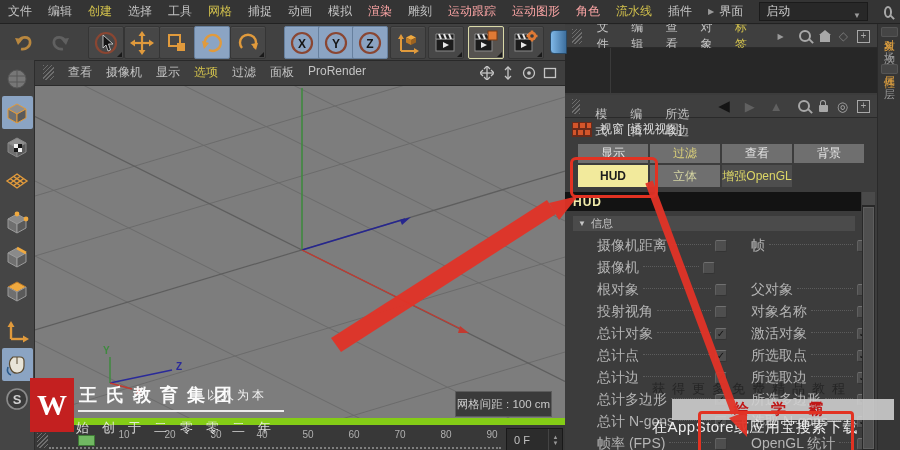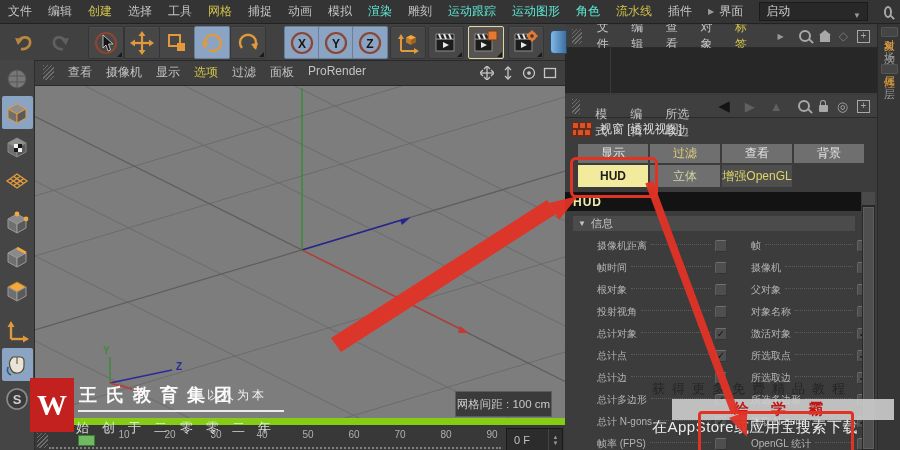--- a/index.html
+++ b/index.html
@@ -4,21 +4,21 @@
 <style>
   html,body{margin:0;padding:0;background:#222;}
   #app{position:relative;width:900px;height:450px;overflow:hidden;background:#3c3c3c;
        font-family:"Liberation Sans","DejaVu Sans",sans-serif;font-size:12px;color:#c4c4c4;
        -webkit-user-select:none;user-select:none;}
   
   .menubar{position:absolute;left:0;top:0;width:900px;height:24px;background:#343434;
            border-bottom:1px solid #222;display:flex;align-items:center;gap:16px;
            padding:0 8px;white-space:nowrap;box-sizing:border-box;z-index:5;}
   .mi{cursor:default;}
-  .tone-normal{color:#c3c3c3}.tone-yellow{color:#d2c14c}.tone-orange{color:#5eead4}
+  .tone-normal{color:#c3c3c3}.tone-yellow{color:#d2c14c}.tone-orange{color:#fca5a5}
   .iface{display:flex;align-items:center;gap:5px;margin-left:auto;}
   .tri{font-size:8px;color:#9a9a9a;}
   .dropdown{width:180px;height:17px;background:#282828;border:1px solid #1b1b1b;
             display:flex;align-items:flex-end;justify-content:space-between;padding:0 6px;color:#cfcfcf;}
   
   .mag{width:8px;height:8px;border:2px solid #a8a8a8;border-radius:50%;position:relative;display:inline-block;}
   .mag::after{content:"";position:absolute;width:6px;height:2px;background:#a8a8a8;
               transform:rotate(45deg);right:-5px;bottom:-2px;}
   .home{width:10px;height:7px;background:#a8a8a8;position:relative;margin-top:5px;display:inline-block;}
   .home::before{content:"";position:absolute;top:-5px;left:-1px;border-left:6px solid transparent;
@@ -89,21 +89,21 @@
   .tab2-normal{background:#6f6f6f;color:#d4d4a2;}
   .tab2-dark{background:#4e4e4e;color:#ddd766;}
   .hud-header{position:absolute;left:0;top:97px;right:16px;height:19px;background:#131313;
               color:#f2ecac;font-weight:bold;display:flex;align-items:center;padding-left:8px;letter-spacing:1px;}
   .hud-section{position:absolute;left:8px;top:121px;right:22px;height:15px;background:#4b4b4b;
                color:#c6c6c6;font-size:11px;display:flex;align-items:center;gap:5px;padding-left:5px;}
   .hud-rows{position:absolute;left:8px;top:140px;right:22px;}
   .hud-row{display:flex;height:22px;align-items:center;}
   .cellL{display:flex;flex:0 0 130px;margin-left:24px;align-items:center;min-width:0;}
   .cellR{display:flex;flex:0 0 118px;margin-left:24px;align-items:center;min-width:0;}
-  .hlabel{font-size:10px;color:#b4b4b4;white-space:nowrap;}
+  .hlabel{font-size:14px;color:#b4b4b4;white-space:nowrap;}
   .leader{flex:1;border-bottom:1px dotted #5c5c5c;margin:0 4px 3px;min-width:6px;}
   .cb{flex:0 0 12px;width:12px;height:12px;background:#4e4e4e;border-radius:2px;
       border-top:1px solid #707070;border-left:1px solid #606060;border-right:1px solid #383838;
       border-bottom:1px solid #343434;display:flex;align-items:center;justify-content:center;
       font-size:10px;color:#141414;box-sizing:border-box;}
   .cb .mark{display:none;margin-top:-1px;font-weight:bold;}
   .cb.checked .mark{display:block;}
   .scroll{position:absolute;top:97px;right:2px;width:13px;bottom:0;background:#282828;}
   .sc-up{height:13px;background:#4a4a4a;color:#999;font-size:7px;text-align:center;line-height:13px;}
   .sc-thumb{position:absolute;left:1px;right:1px;top:15px;bottom:1px;background:#4f4f4f;border:1px solid #5e5e5e;}
@@ -593,25 +593,20 @@
             <span class="cb"></span>
           </span>
           <span class="cellR">
             <span class="hlabel">帧</span>
             <span class="leader"></span>
             <span class="cb"></span>
           </span>
         </div>
 
         <div class="hud-row">
-          <span class="cellL">
-            <span class="hlabel">帧时间</span>
-            <span class="leader"></span>
-            <span class="cb"></span>
-          </span>
           <span class="cellR">
             <span class="hlabel">摄像机</span>
             <span class="leader"></span>
             <span class="cb"></span>
           </span>
         </div>
 
         <div class="hud-row">
           <span class="cellL">
             <span class="hlabel">根对象</span>

